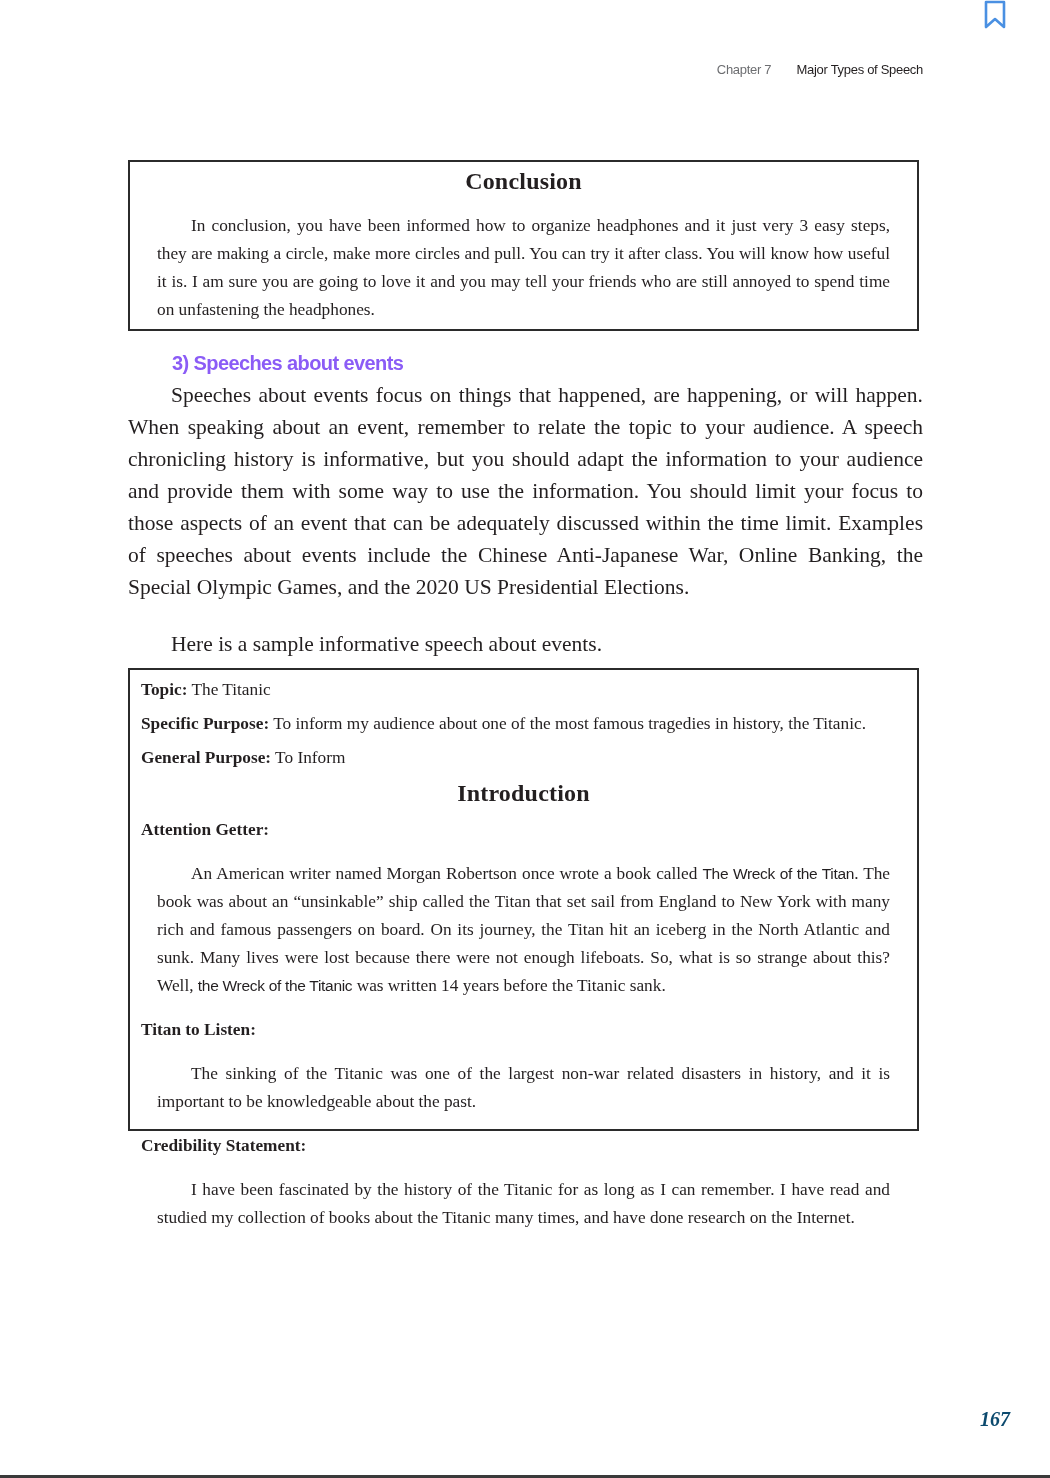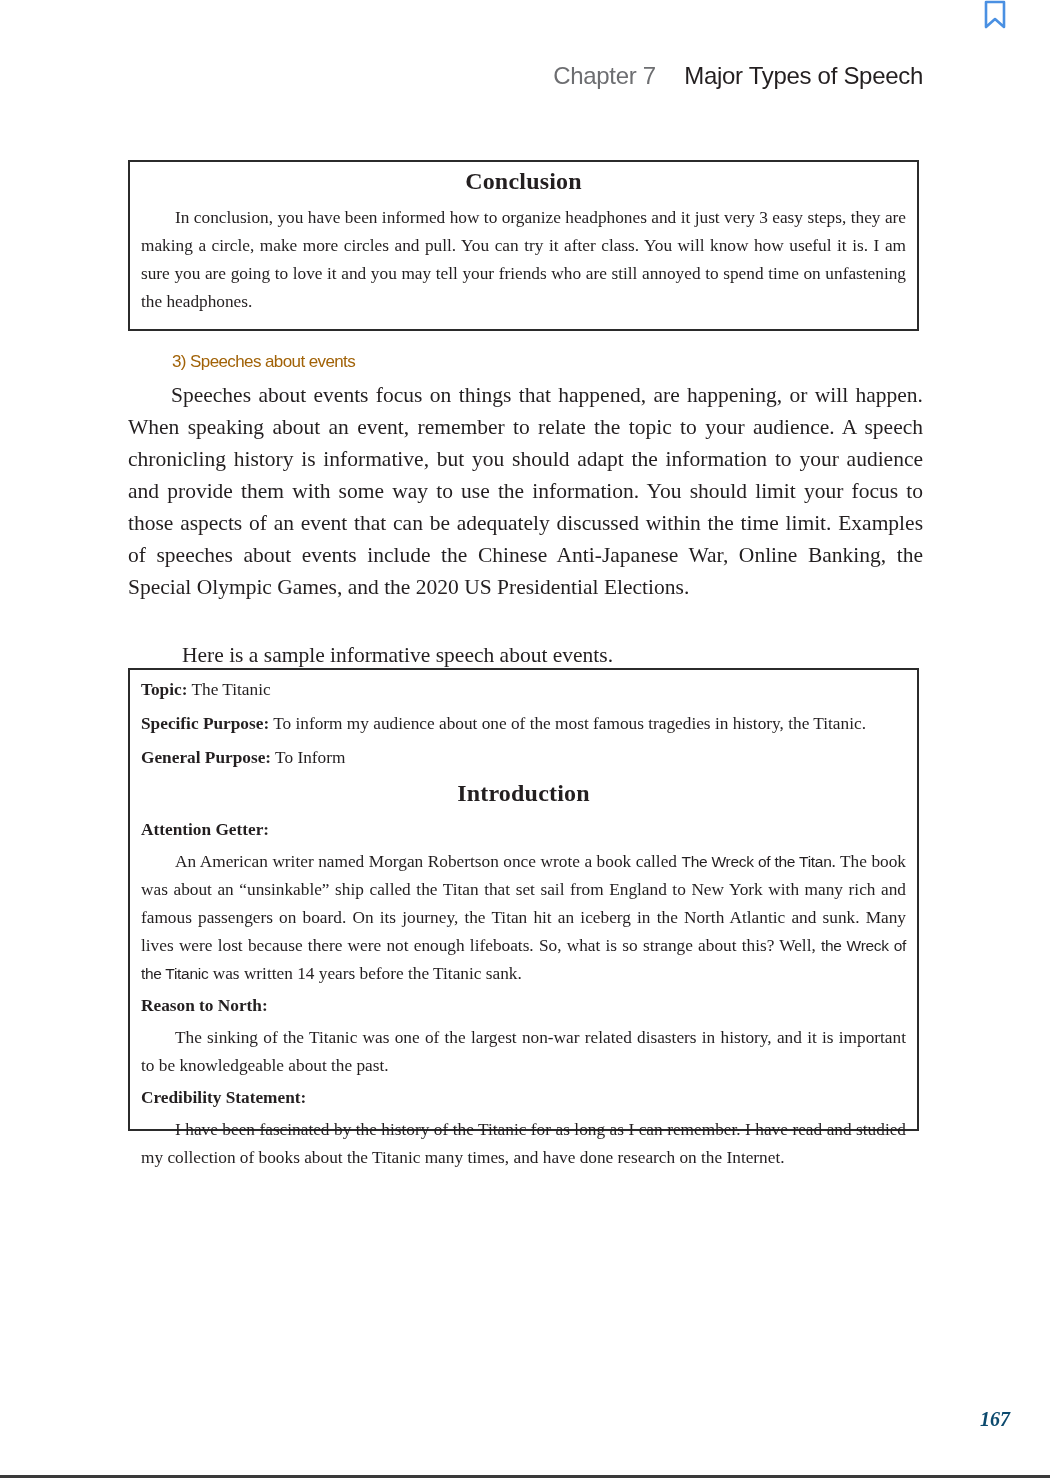--- a/index.html
+++ b/index.html
@@ -1,32 +1,32 @@
 <!DOCTYPE html>
 <html><head>
 <meta charset="utf-8">
 <style>
   html, body { margin: 0; padding: 0; background: #ffffff; }
   body { width: 1050px; height: 1478px; position: relative; overflow: hidden;
          font-family: "Liberation Serif", "DejaVu Serif", serif; color: #231f20; }
   .bookmark { position: absolute; left: 983px; top: 0px; width: 24px; height: 30px; cursor: pointer; }
-  .running-head { position: absolute; right: 127px; top: 62px; font-family: "Liberation Sans", "DejaVu Sans", sans-serif; font-size: 24px; letter-spacing: -0.3px; }
+  .running-head { position: absolute; right: 127px; top: 62px; font-family: "Liberation Sans", "DejaVu Sans", sans-serif; font-size: 13px; letter-spacing: -0.3px; }
   .running-head .chapter { color: #6d6e71; margin-right: 22px; }
   .running-head .title { color: #231f20; }
   .box { position: absolute; left: 128px; width: 791px; border: 2px solid #2b2b2b; box-sizing: border-box; }
   .box-conclusion { top: 160px; height: 171px; padding: 4px 11px 4px 11px; }
   .box-speech { top: 668px; height: 463px; padding: 6px 11px 0 11px; }
   .box-heading { text-align: center; font-size: 24px; font-weight: bold; margin: 0 0 8px 0; line-height: 30px; letter-spacing: 0.2px; }
-  .box p { margin: 0; font-size: 17.3px; line-height: 28px; text-align: justify; }
+  .box p { margin: 16px; font-size: 17.3px; line-height: 28px; text-align: justify; }
   .indent { text-indent: 34px; }
   .conclusion-text { line-height: 28px; }
   .section { position: absolute; left: 128px; width: 795px; }
-  .section-heading { position: absolute; left: 172px; top: 352px; font-family: "Liberation Sans", "DejaVu Sans", sans-serif; font-size: 17px; font-weight: normal; letter-spacing: -0.6px; color: #a16207; }
+  .section-heading { position: absolute; left: 172px; top: 352px; font-family: "Liberation Sans", "DejaVu Sans", sans-serif; font-size: 20px; font-weight: bold; letter-spacing: -0.6px; color: #8b5cf6; }
   .body-text { top: 379px; font-size: 21.5px; line-height: 32px; text-align: justify; text-indent: 43px; margin: 0; }
-  .sample-intro { position: absolute; left: 171px; top: 632px; font-size: 21.5px; margin: 11px; }
+  .sample-intro { position: absolute; left: 171px; top: 632px; font-size: 21.5px; margin: 0; }
   .label { font-weight: bold; }
   .field { margin: 0 0 6px 0 !important; }
   .sub-label { font-weight: bold; font-size: 17.3px; margin: 4px 0 4px 0 !important; line-height: 26px; }
   .sans-inline { font-family: "Liberation Sans", "DejaVu Sans", sans-serif; font-size: 15.5px; letter-spacing: -0.3px; }
   .page-number { position: absolute; right: 40px; top: 1408px; font-size: 20px; font-weight: bold; font-style: italic; color: #0c4a6e; }
   .bottom-rule { position: absolute; left: 0; right: 0; top: 1475px; height: 3px; background: #3a3a3a; }
 </style>
 </head>
 <body>
 
@@ -52,20 +52,20 @@
 
 <p class="sample-intro">Here is a sample informative speech about events.</p>
 
 <div class="box box-speech">
   <p class="field"><span class="label">Topic:</span><span> The Titanic</span></p>
   <p class="field"><span class="label">Specific Purpose:</span><span> To inform my audience about one of the most famous tragedies in history, the Titanic.</span></p>
   <p class="field"><span class="label">General Purpose:</span><span> To Inform</span></p>
   <div class="box-heading" style="margin-top:4px;">Introduction</div>
   <p class="sub-label">Attention Getter:</p>
   <p class="indent"><span>An American writer named Morgan Robertson once wrote a book called </span><span class="sans-inline">The Wreck of the Titan</span><span>. The book was about an “unsinkable” ship called the Titan that set sail from England to New York with many rich and famous passengers on board. On its journey, the Titan hit an iceberg in the North Atlantic and sunk. Many lives were lost because there were not enough lifeboats. So, what is so strange about this? Well, </span><span class="sans-inline">the Wreck of the Titanic</span><span> was written 14 years before the Titanic sank.</span></p>
-  <p class="sub-label">Reason to North:</p>
+  <p class="sub-label">Titan to Listen:</p>
   <p class="indent">The sinking of the Titanic was one of the largest non-war related disasters in history, and it is important to be knowledgeable about the past.</p>
   <p class="sub-label">Credibility Statement:</p>
   <p class="indent">I have been fascinated by the history of the Titanic for as long as I can remember. I have read and studied my collection of books about the Titanic many times, and have done research on the Internet.</p>
 </div>
 
 <div class="page-number">167</div>
 <div class="bottom-rule"></div>
 
 </body></html>

